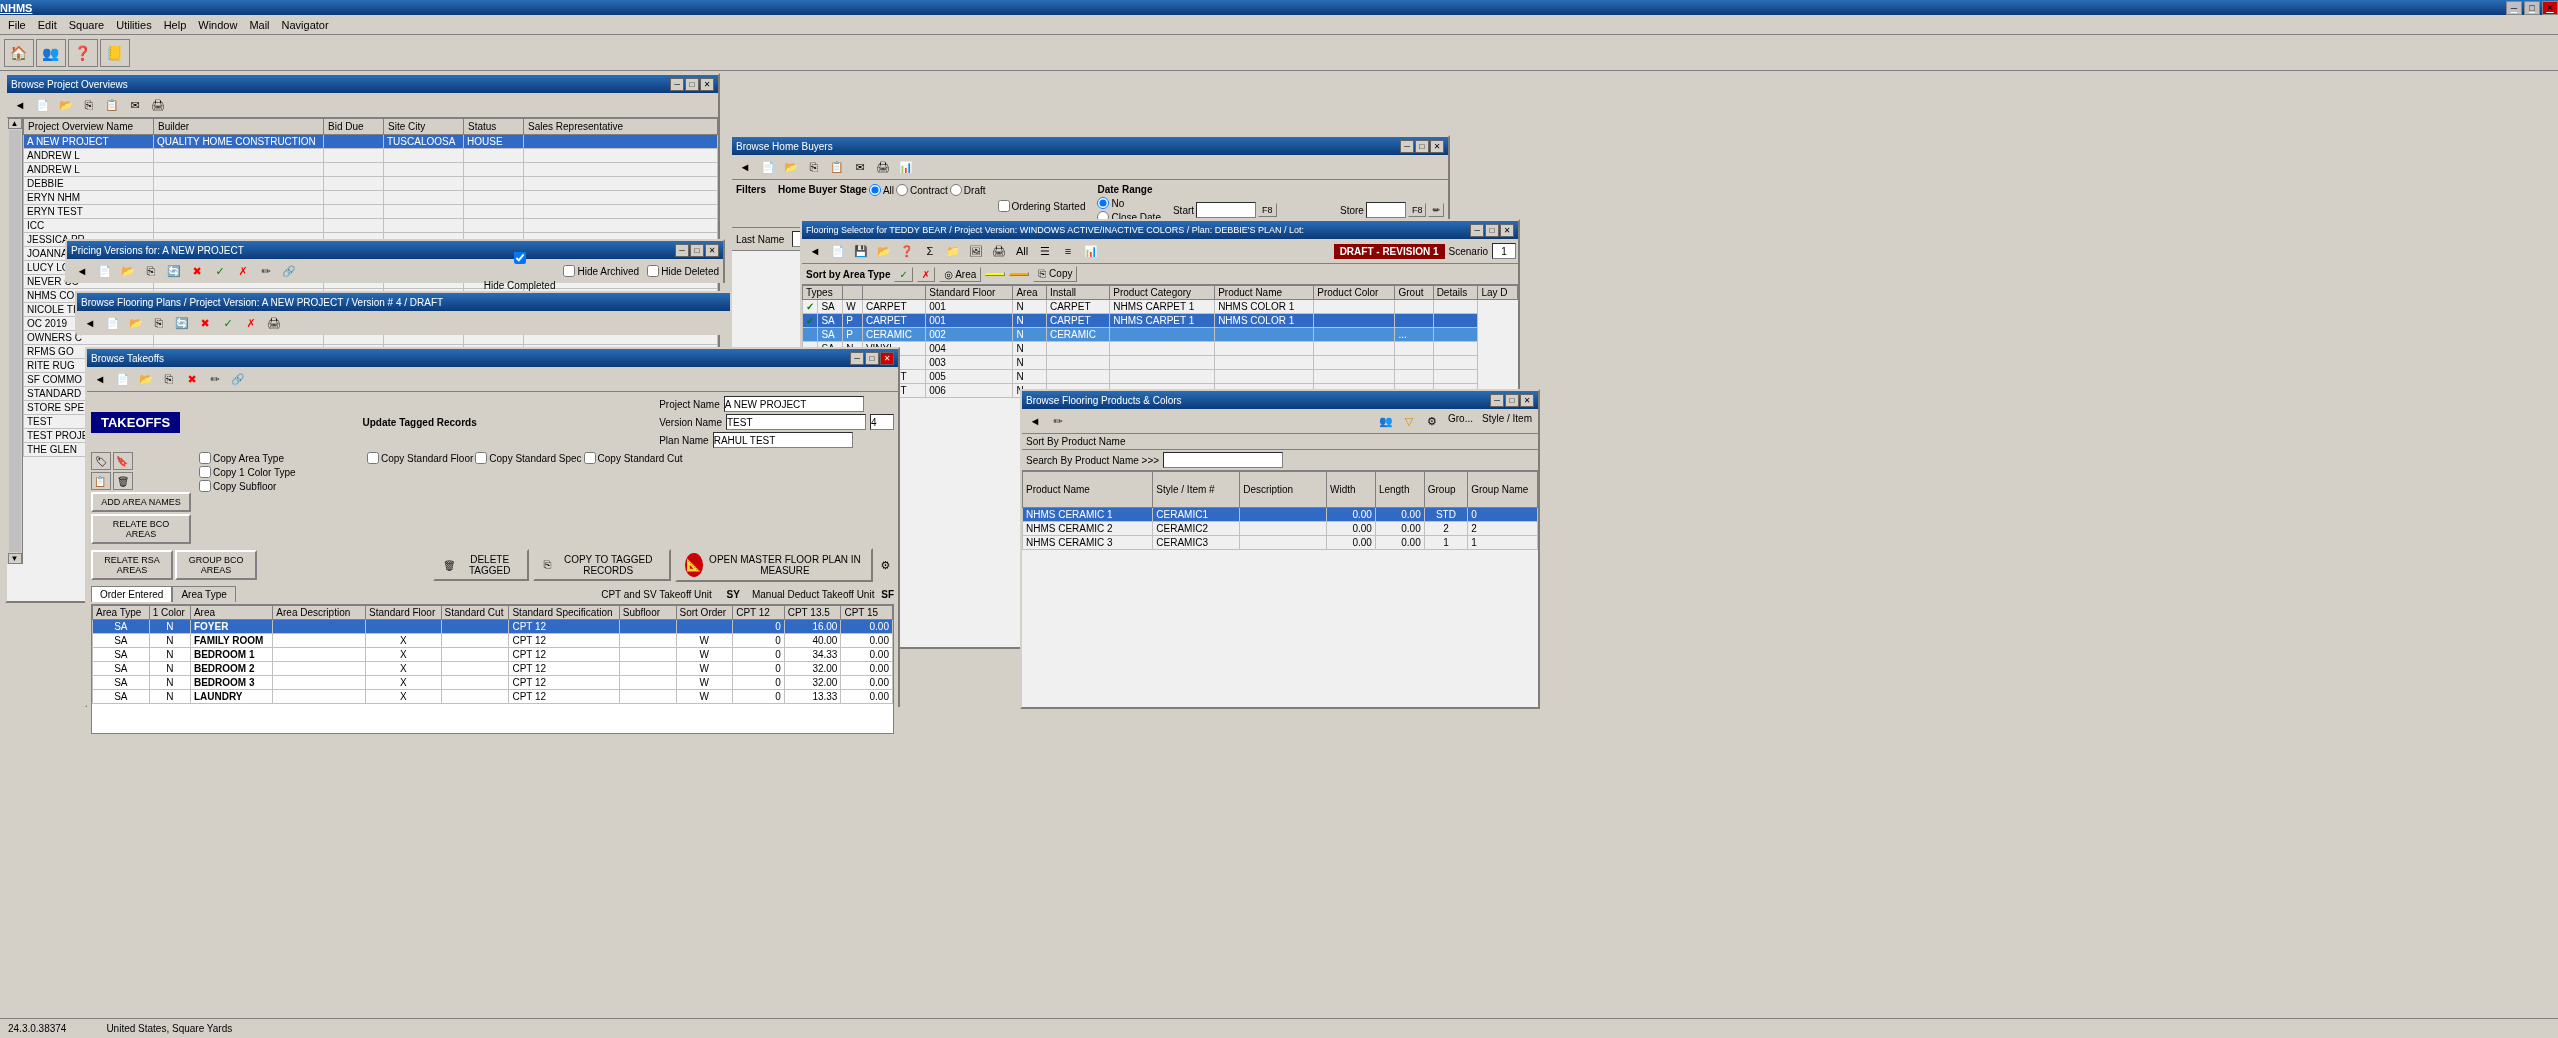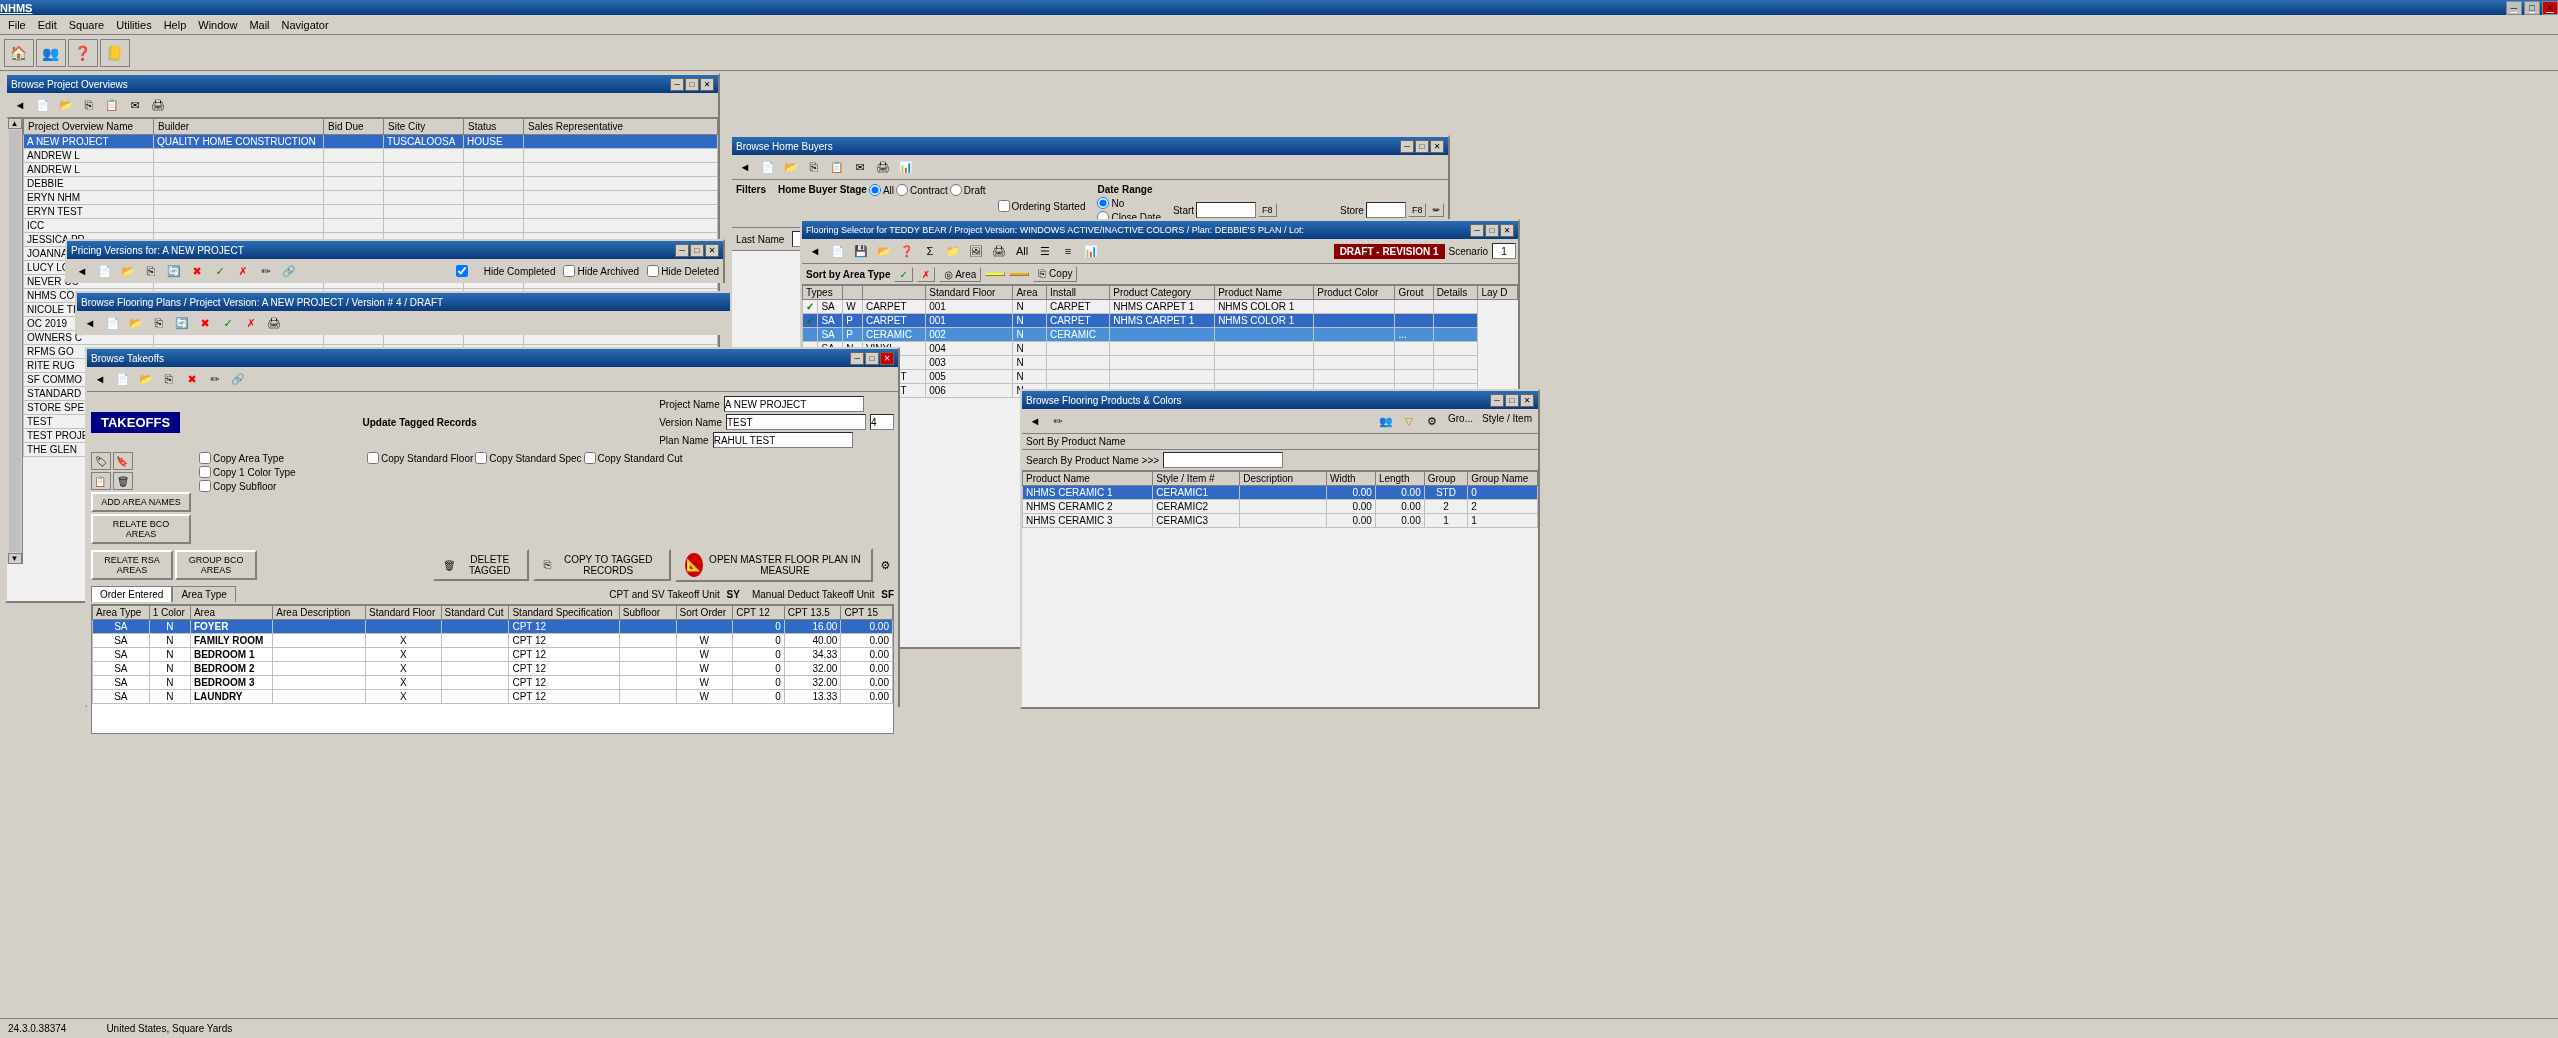--- a/index.html
+++ b/index.html
@@ -305,21 +305,21 @@
           <button class="win-tool-btn">📂</button>
           <button class="win-tool-btn">⎘</button>
           <button class="win-tool-btn">🔄</button>
           <button class="win-tool-btn" style="color: red;">✖</button>
           <button class="win-tool-btn" style="color: green;">✓</button>
           <button class="win-tool-btn" style="color: red;">✗</button>
           <button class="win-tool-btn">✏</button>
           <button class="win-tool-btn">🔗</button>
         </div>
         <div style="display: flex; gap: 8px; font-size: 10px;">
-          <label style="display: flex; align-items: center; gap: 16px;">
+          <label style="display: flex; align-items: center; gap: 16px; flex-direction: column;">
             <input type="checkbox" checked="" style="">
             <span>Hide Completed</span>
           </label>
           <label style="display: flex; align-items: center; gap: 2px;">
             <input type="checkbox" style="">
             <span>Hide Archived</span>
           </label>
           <label style="display: flex; align-items: center; gap: 2px;">
             <input type="checkbox" style="">
             <span>Hide Deleted</span>
@@ -463,21 +463,21 @@
         </div>
 
         <div style="display: flex; align-items: center; justify-content: space-between; margin-bottom: 2px;">
           <div style="display: flex; gap: 0px;">
             <button style="background: white; border: 1px solid #808080; border-bottom: none; padding: 2px 8px; font-size: 10px; cursor: pointer;">Order Entered</button>
             <button style="background: #d4d0c8; border: 1px solid #808080; border-bottom: none; padding: 2px 8px; font-size: 10px; cursor: pointer;">Area Type</button>
           </div>
           <div style="display: flex; gap: 12px; font-size: 10px;">
             <span>
               <span>CPT and SV Takeoff Unit</span>
-              <span style="margin-left: 4px; font-weight: bold;">SY</span>
+              <span style="margin-left: 12px; font-weight: bold;">SY</span>
             </span>
             <span>
               <span>Manual Deduct Takeoff Unit</span>
               <span style="margin-left: 4px; font-weight: bold;">SF</span>
             </span>
           </div>
         </div>
 
         <div style="border: 1px solid #808080; background: white; height: 130px; overflow: auto;">
           <table class="data-table" style="width: 100%; font-size: 10px;">
@@ -859,21 +859,21 @@
         <input type="text" style="width: 120px; height: 16px; font-size: 10px; border: 1px inset rgb(128, 128, 128);">
       </div>
 
       <div style="overflow: auto; height: calc(100% - 100px);">
         <table class="data-table" style="width: 100%; font-size: 10px;">
           <thead>
             <tr style="background: #d4d0c8;">
               <th style="border: 1px solid #808080; padding: 1px 3px; width: 120px;">Product Name</th>
               <th style="border: 1px solid #808080; padding: 1px 3px; width: 80px;">Style / Item #</th>
               <th style="border: 1px solid #808080; padding: 1px 3px; width: 80px;">Description</th>
-              <th style="border: 1px solid #808080; padding: 1px 3px; width: 45px; margin-left: 31px;">Width</th>
+              <th style="border: 1px solid #808080; padding: 12px 3px; width: 45px; margin-left: 31px;">Width</th>
               <th style="border: 1px solid #808080; padding: 1px 3px; width: 45px;">Length</th>
               <th style="border: 1px solid #808080; padding: 1px 3px; width: 40px;">Group</th>
               <th style="border: 1px solid #808080; padding: 1px 3px; width: 60px;">Group Name</th>
             </tr>
           </thead>
           <tbody id="flooring-products-rows">
               <tr style="background: rgb(49, 106, 197); color: white;">
     <td style="border:1px solid #c0c0c0; padding:1px 3px;">NHMS CERAMIC 1</td>
     <td style="border:1px solid #c0c0c0; padding:1px 3px;">CERAMIC1</td>
     <td style="border:1px solid #c0c0c0; padding:1px 3px;"></td>

